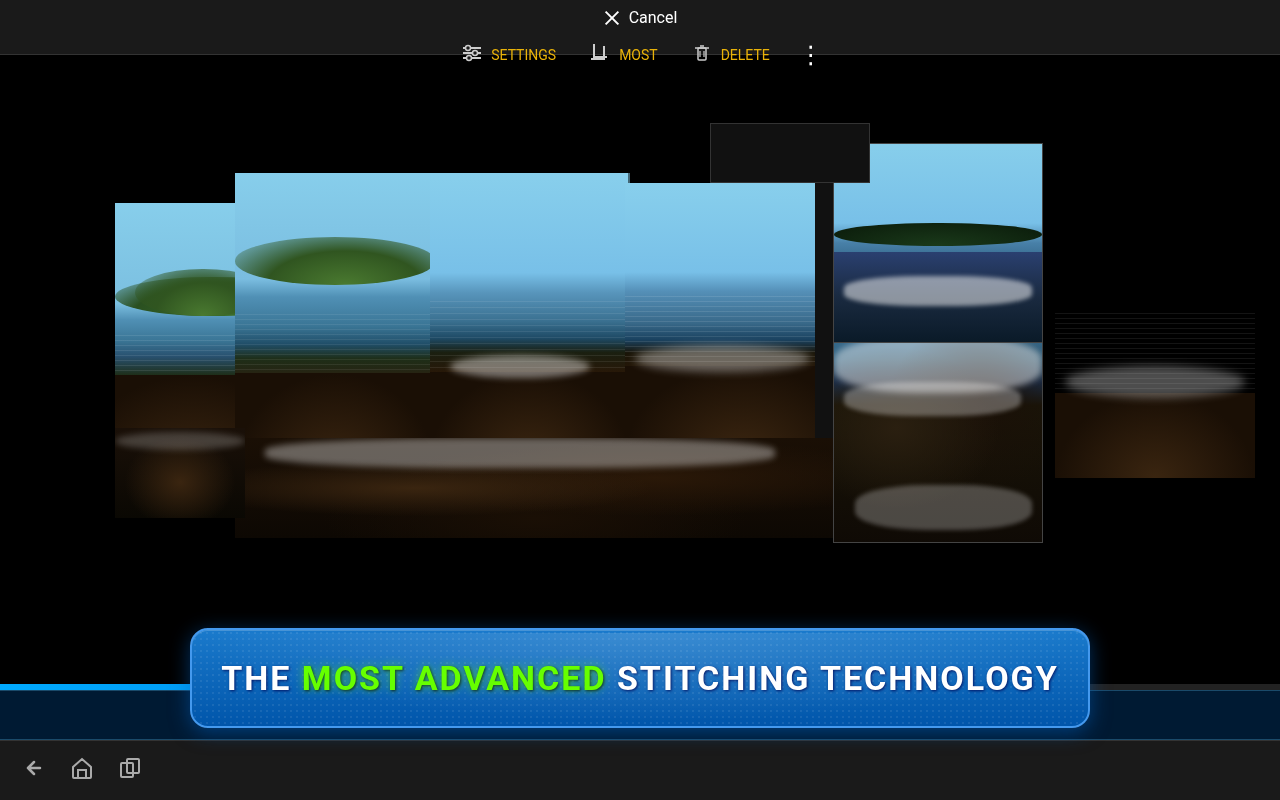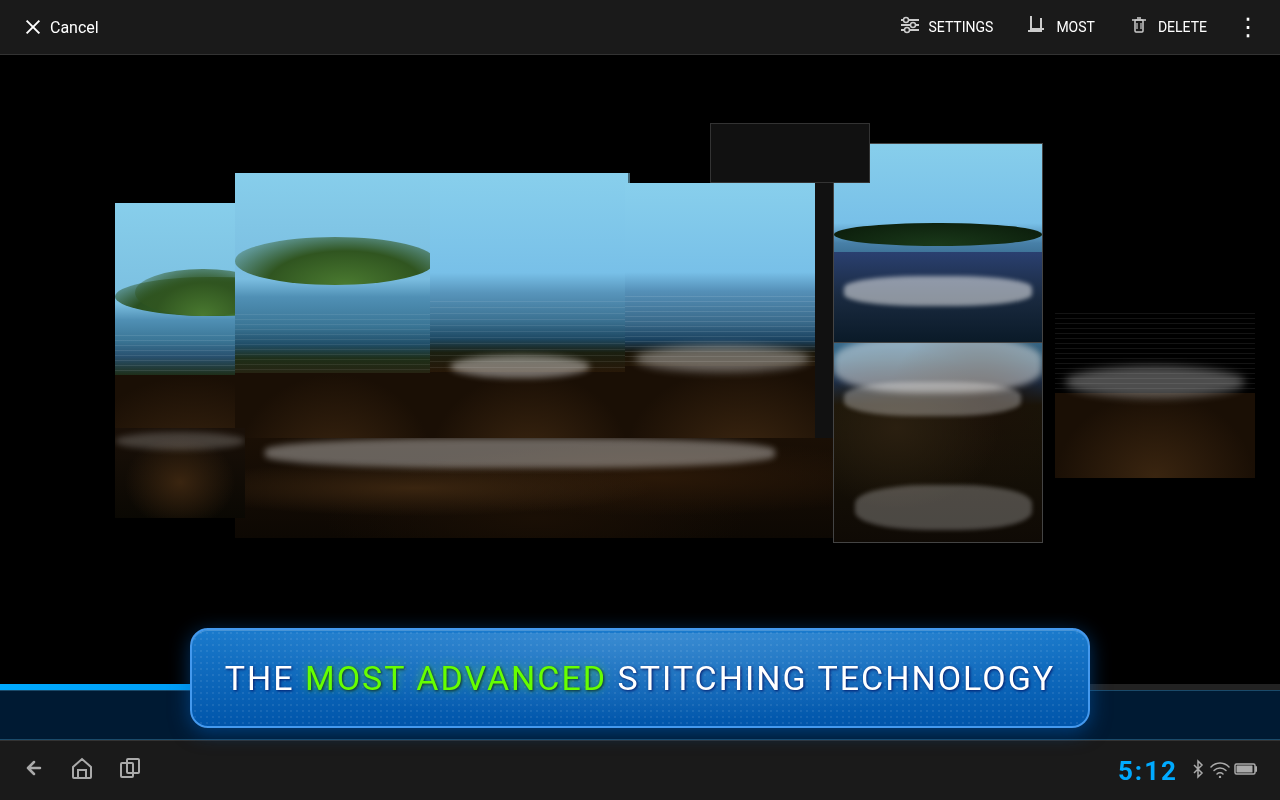--- a/index.html
+++ b/index.html
@@ -17,20 +17,21 @@
       position: absolute;
       top: 0; left: 0; right: 0;
       height: 55px;
       background: #1a1a1a;
       border-bottom: 1px solid #333;
       display: flex;
       align-items: center;
       justify-content: space-between;
       padding: 0 10px;
       z-index: 100;
+      flex-direction: column;
     }
     #cancel-btn {
       display: flex;
       align-items: center;
       gap: 8px;
       color: #fff;
       font-size: 16px;
       cursor: pointer;
       padding: 8px 14px;
     }
@@ -55,21 +56,21 @@
 
     .top-actions {
       display: flex;
       align-items: center;
       gap: 5px;
     }
     .top-action-btn {
       display: flex;
       align-items: center;
       gap: 8px;
-      color: #ffffff;
+      color: #eab308;
       font-size: 14px;
       cursor: pointer;
       padding: 6px 14px;
       border-radius: 4px;
     }
     .top-action-btn .btn-icon {
       font-size: 18px;
       color: #ccc;
     }
 
@@ -142,21 +143,21 @@
       content: '';
       position: absolute;
       top: 0; left: 0; right: 0; bottom: 0;
       border-radius: 16px;
       background-image: radial-gradient(circle, rgba(255,255,255,0.08) 1px, transparent 1px);
       background-size: 6px 6px;
       pointer-events: none;
     }
     #promo-text {
       font-size: 34px;
-      font-weight: 400;
+      font-weight: 700;
       letter-spacing: 2px;
       text-transform: uppercase;
       color: #fff;
       text-shadow: 1px 1px 3px rgba(0,0,80,0.8);
       position: relative;
       z-index: 1;
     }
     #promo-text .highlight {
       color: #66ff00;
       text-shadow: 0 0 10px rgba(100,255,0,0.5), 1px 1px 3px rgba(0,0,0,0.8);
@@ -416,38 +417,13 @@
       </svg>
     </span>
     <span class="nav-icon">
       <svg width="28" height="28" viewBox="0 0 28 28" fill="none">
         <rect x="5" y="9" width="12" height="14" rx="1" stroke="#aaa" stroke-width="2" fill="none"></rect>
         <rect x="11" y="5" width="12" height="14" rx="1" stroke="#aaa" stroke-width="2" fill="none"></rect>
       </svg>
     </span>
   </div>
 
-  <div class="nav-right">
-    <span id="clock">5:12</span>
-    <div class="status-icons">
-      <span class="status-icon">
-        <svg width="16" height="20" viewBox="0 0 16 20" fill="#aaa">
-          <path d="M8 2l4 4-4 4V2zM8 10l4 4-4 4V10zM4 6l4 4M4 14l4-4" stroke="#aaa" stroke-width="1.5" fill="none"></path>
-        </svg>
-      </span>
-      <span class="status-icon">
-        <svg width="20" height="18" viewBox="0 0 20 18" fill="none">
-          <path d="M1 7c2.5-2.5 6-4 9-4s6.5 1.5 9 4" stroke="#aaa" stroke-width="1.5" stroke-linecap="round" fill="none"></path>
-          <path d="M4 10.5c1.5-1.5 3.5-2.5 6-2.5s4.5 1 6 2.5" stroke="#aaa" stroke-width="1.5" stroke-linecap="round" fill="none"></path>
-          <path d="M7 14c.8-.8 1.8-1.2 3-1.2s2.2.4 3 1.2" stroke="#aaa" stroke-width="1.5" stroke-linecap="round" fill="none"></path>
-          <circle cx="10" cy="17" r="1.2" fill="#aaa"></circle>
-        </svg>
-      </span>
-      <span class="status-icon">
-        <svg width="26" height="16" viewBox="0 0 26 16" fill="none">
-          <rect x="1" y="3" width="20" height="10" rx="1.5" stroke="#aaa" stroke-width="1.5" fill="none"></rect>
-          <rect x="2.5" y="4.5" width="16" height="7" rx="0.5" fill="#aaa"></rect>
-          <path d="M22 6v4" stroke="#aaa" stroke-width="2" stroke-linecap="round"></path>
-        </svg>
-      </span>
-    </div>
-  </div>
 </div>
 
 </body></html>

